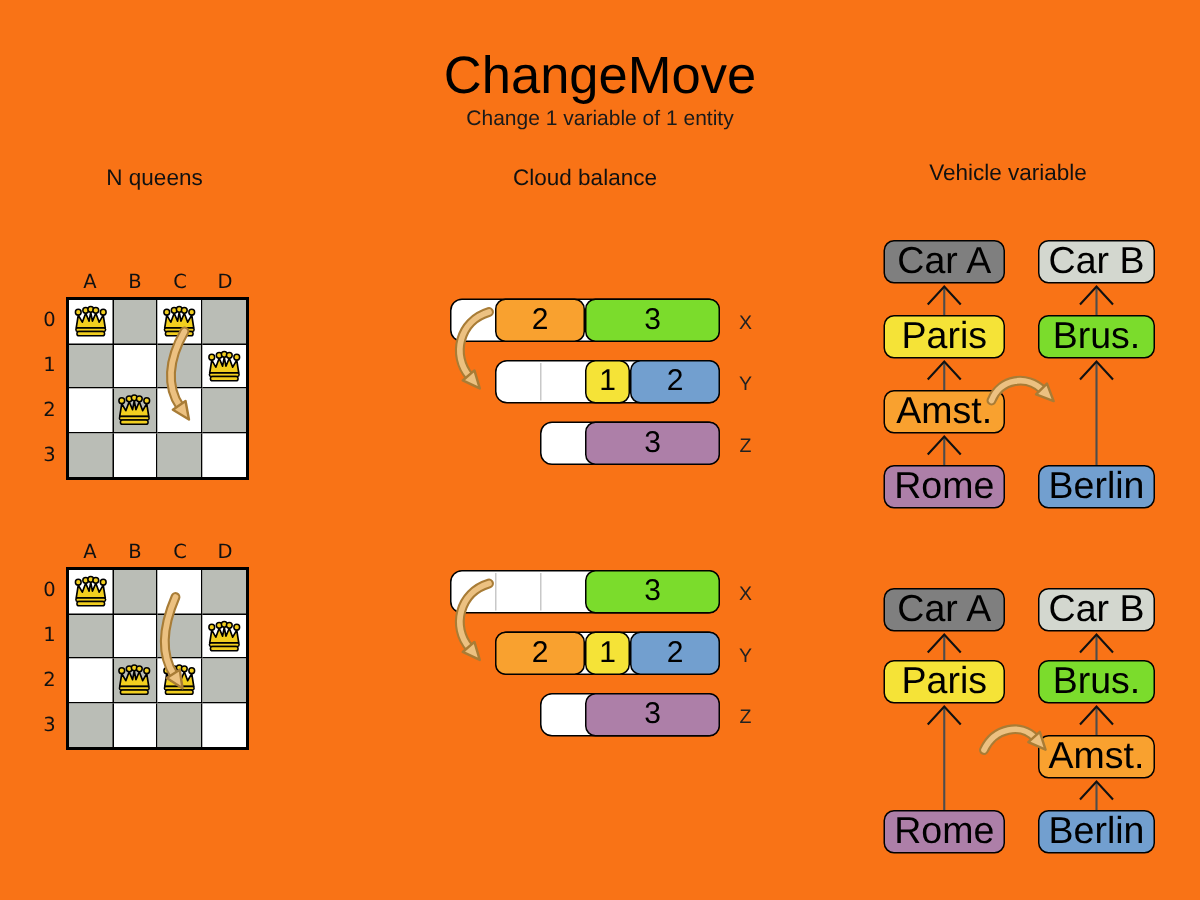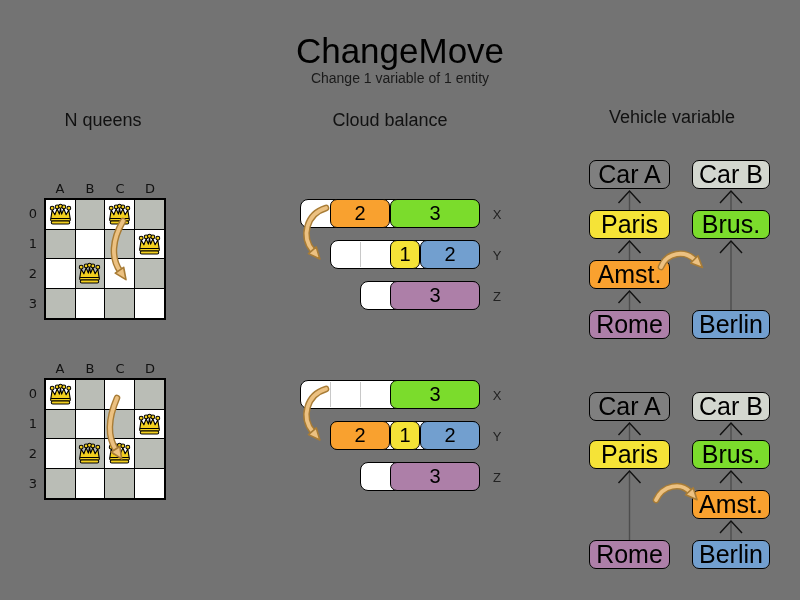--- a/index.html
+++ b/index.html
@@ -1,21 +1,21 @@
 <!DOCTYPE html>
 <html><head>
 <meta charset="utf-8">
 <style>
   html,body{margin:0;padding:0;background:#fff;}
-  #canvas{position:relative;width:800px;height:600px;background:#737373;
+  #canvas{position:relative;width:800px;height:600px;background:#f97316;
           font-family:"Liberation Sans",sans-serif;color:#000;overflow:hidden;}
   .abs{position:absolute;}
   .title{left:0;top:31px;width:800px;text-align:center;font-size:35px;letter-spacing:0;}
   .subtitle{left:0;top:70px;width:800px;text-align:center;font-size:14px;color:#1a1a1a;}
-  .sec-h{font-size:18px;text-align:center;color:#111;}
+  .sec-h{font-size:15px;text-align:center;color:#111;}
   .board{border:2px solid #000;display:grid;grid-template-columns:repeat(4,1fr);grid-template-rows:repeat(4,1fr);width:122px;height:122px;box-sizing:border-box;background:#fff;}
   .cell{position:relative;display:flex;align-items:center;justify-content:center;border-right:1px solid #000;border-bottom:1px solid #000;box-sizing:border-box;}
   .cell:nth-child(4n){border-right:none;}
   .cell:nth-child(n+13){border-bottom:none;}
   .cell.dark{background:#babdb6;}
   .cell.light{background:#ffffff;}
   .board-col-label,.board-row-label{font-family:"DejaVu Sans",sans-serif;font-size:13px;color:#111;text-align:center;}
   .cloud-container{background:#fff;border:1.5px solid #000;border-radius:8px;box-sizing:border-box;}
   .cloud-divider{width:1px;background:#c8c8c8;}
   .cloud-block{border:1.5px solid #000;border-radius:7px;box-sizing:border-box;display:flex;align-items:center;justify-content:center;font-size:20px;color:#000;}

